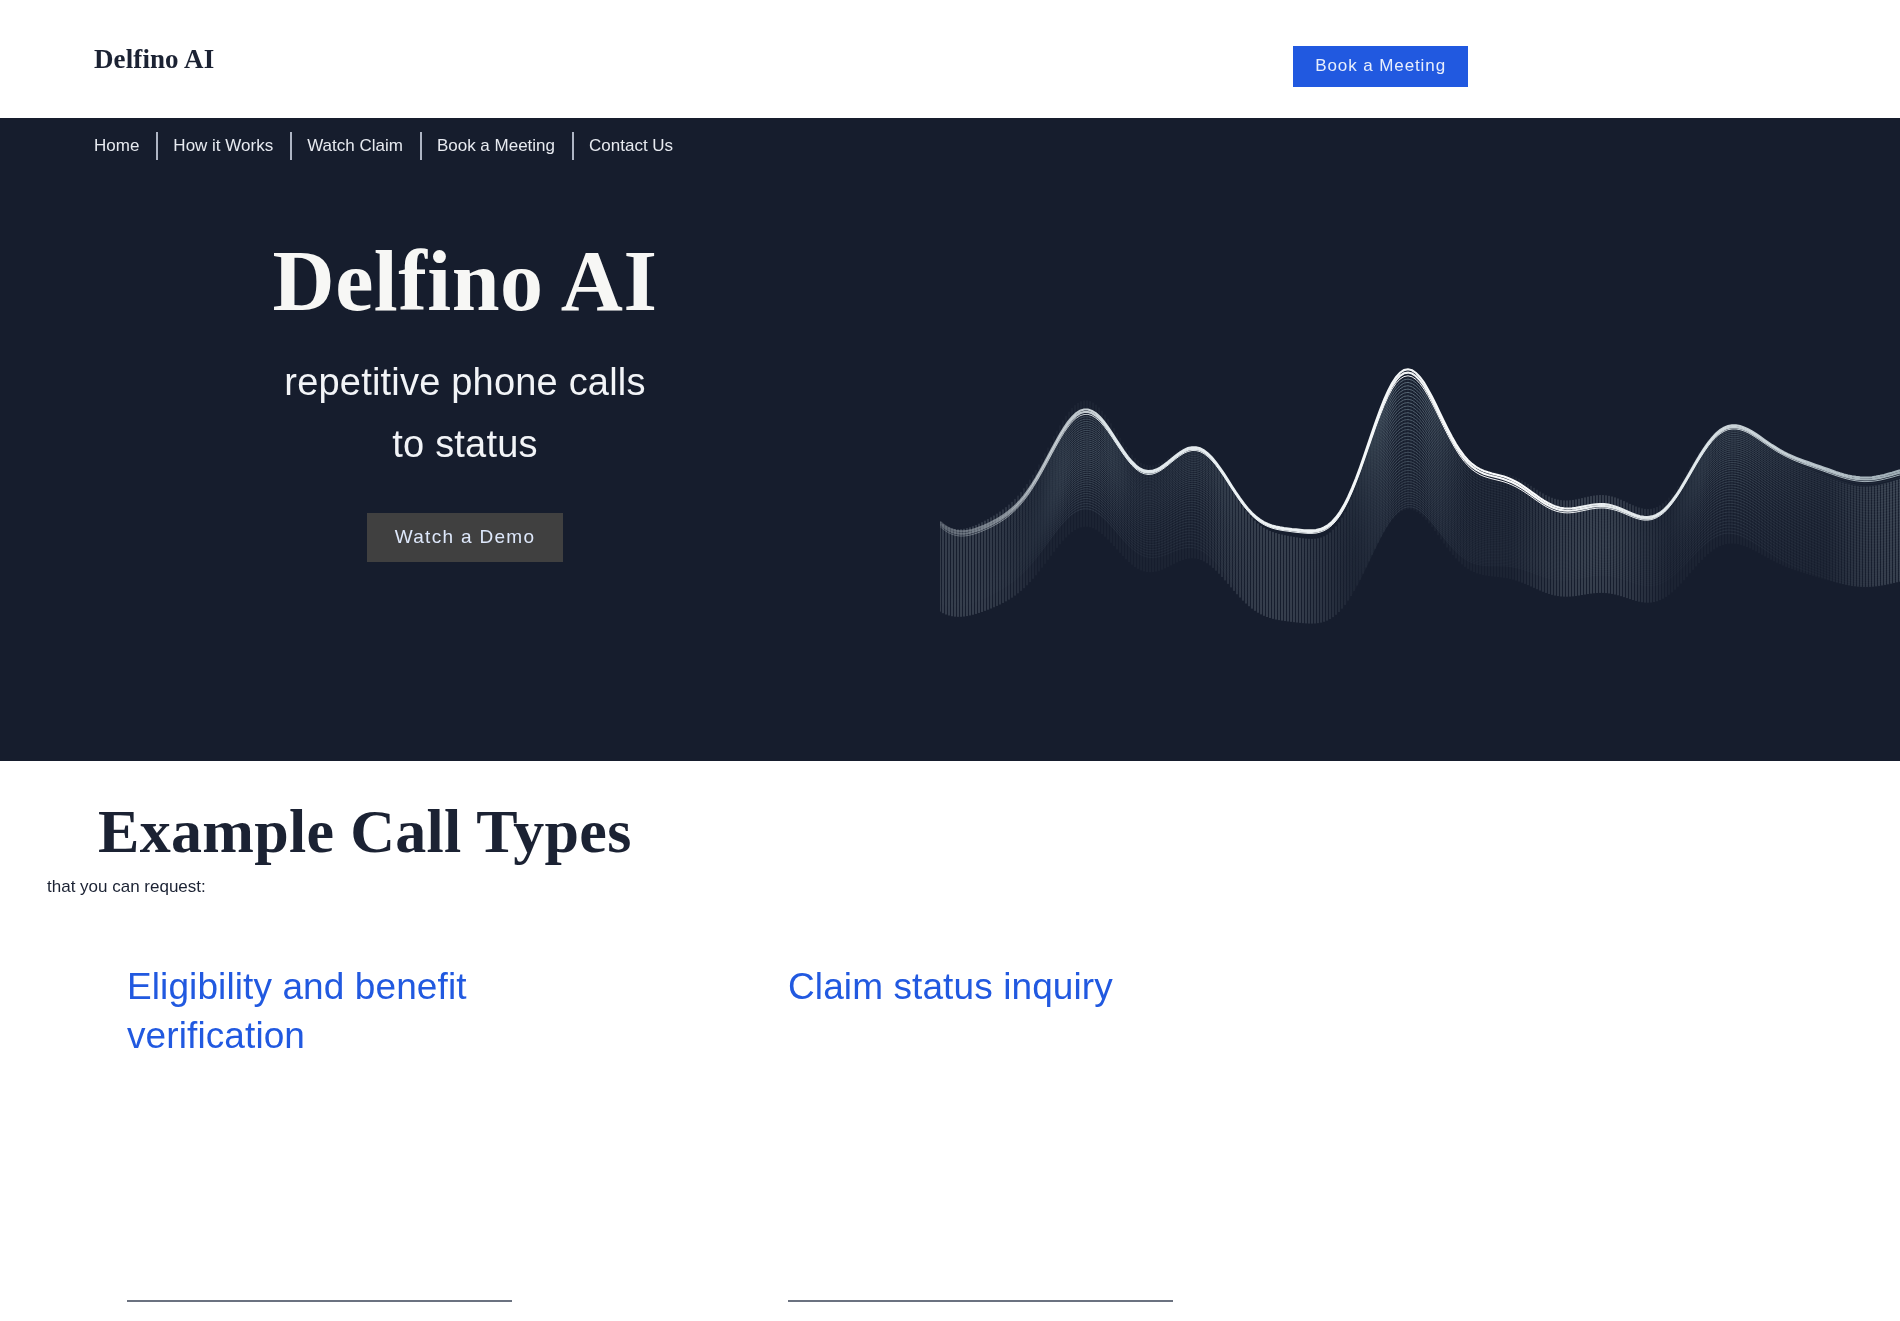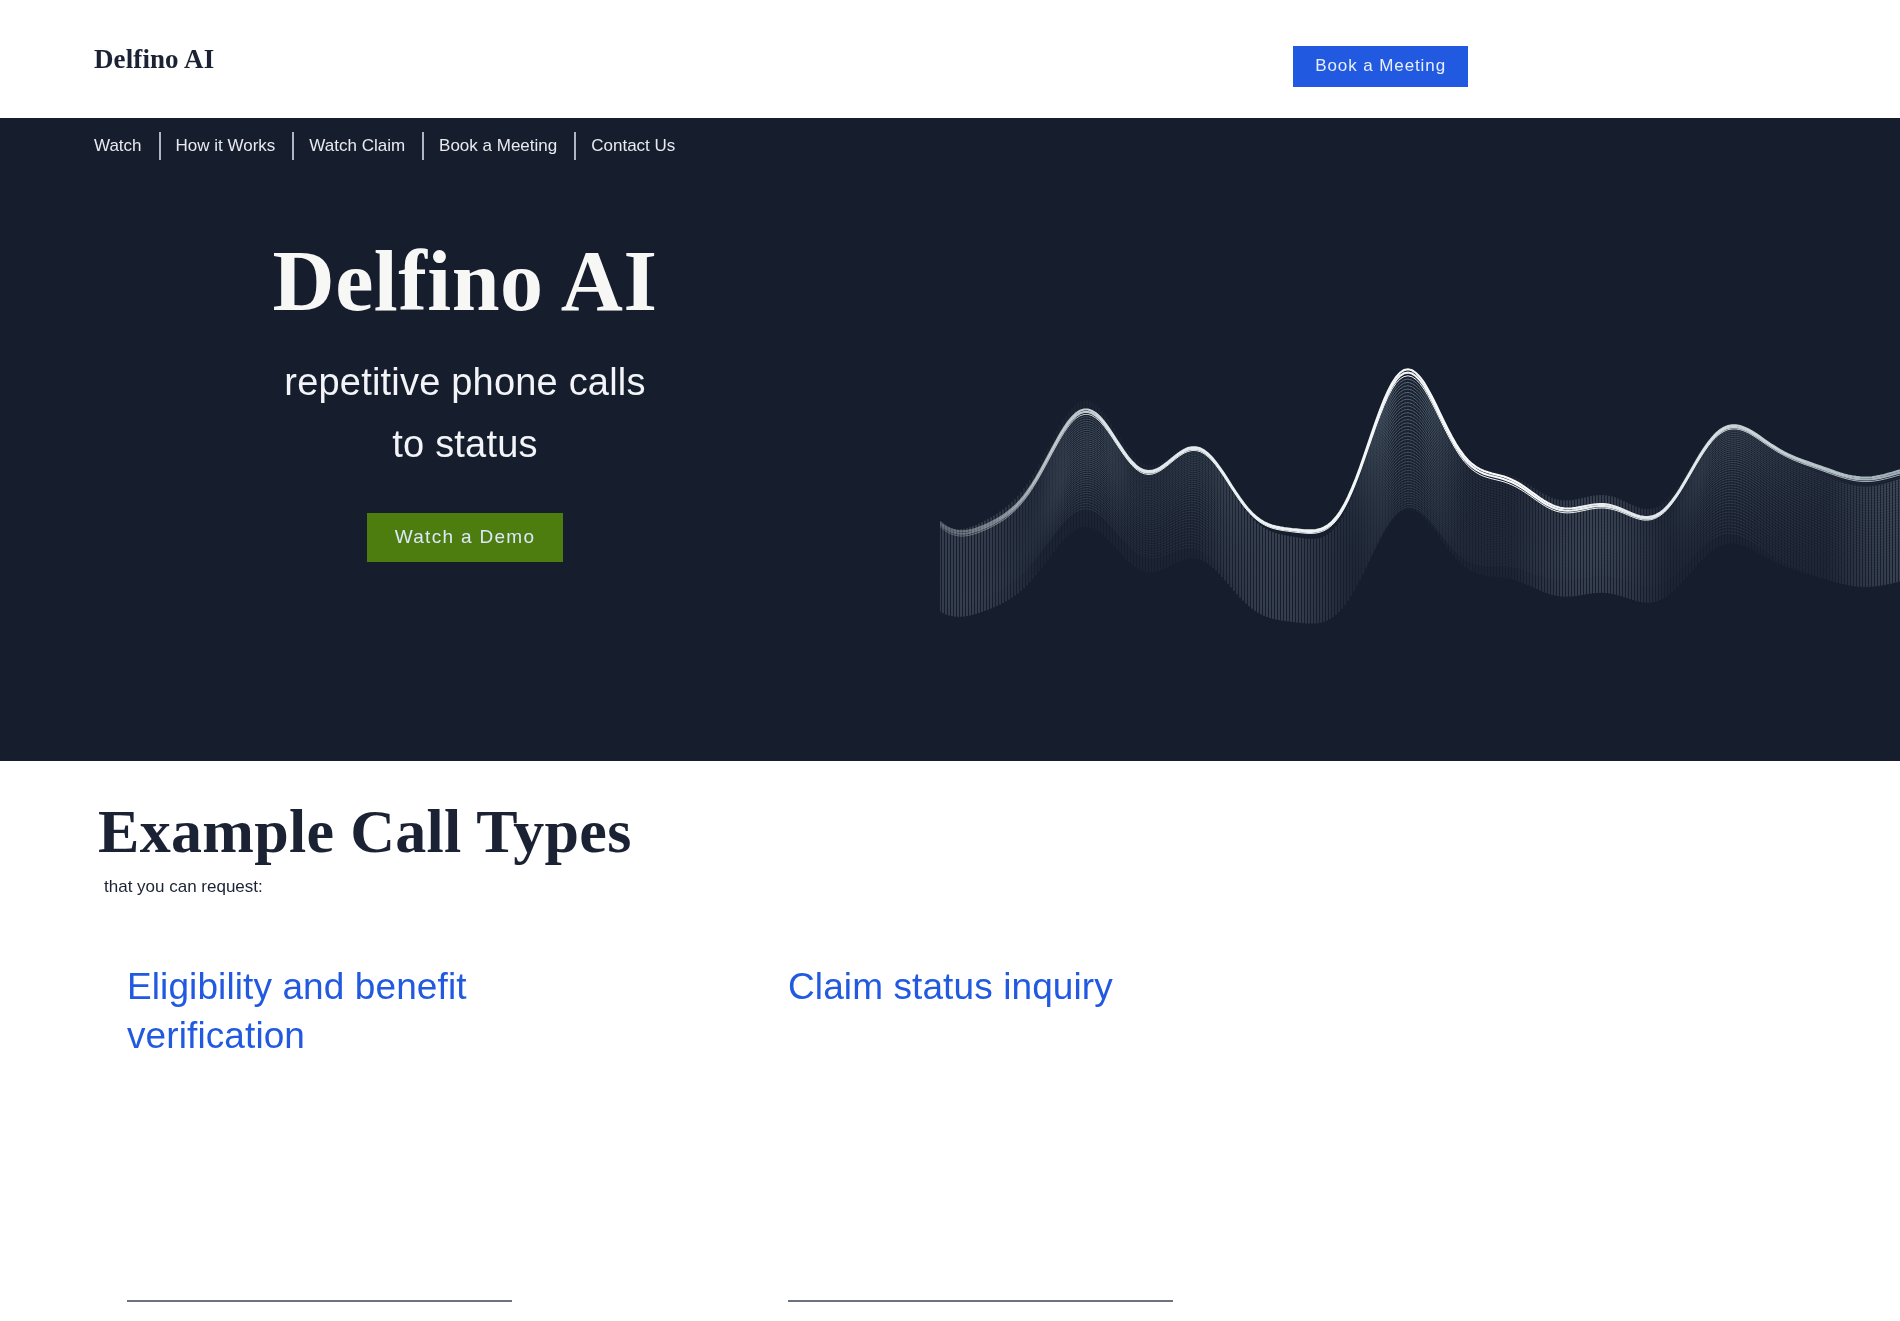--- a/index.html
+++ b/index.html
@@ -104,21 +104,21 @@
     margin-top: 26px;
     font-size: 38px;
     font-weight: 300;
     color: #f2f4f7;
     line-height: 1.62;
     letter-spacing: 0.2px;
   }
   .watch-btn {
     margin-top: 38px;
     display: inline-block;
-    background: #4d7c0f;
+    background: #404040;
     color: #dee8fb;
     border: none;
     font-family: "Liberation Sans", sans-serif;
     font-size: 19px;
     letter-spacing: 1.3px;
     padding: 14px 28px 16px 28px;
     cursor: pointer;
     line-height: 1;
   }
 
@@ -143,21 +143,21 @@
   .section-title {
     margin-left: 98px;
     font-family: "Liberation Serif", serif;
     font-weight: bold;
     font-size: 62px;
     color: #1b2233;
     letter-spacing: 0.3px;
     line-height: 1.1;
   }
   .section-sub {
-    margin-left: 104px;
+    margin-left: 47px;
     margin-top: 12px;
     font-size: 17px;
     color: #1b2233;
   }
   .cards {
     margin-top: 66px;
     display: flex;
     gap: 28px;
   }
   .card {
@@ -186,21 +186,21 @@
 <body>
 
 <div class="topbar">
   <div class="brand">Delfino AI</div>
   <button class="book-btn">Book a Meeting</button>
 </div>
 
 <div class="navstrip">
 
   <div class="nav">
-    <div class="nav-item">Watch</div>
+    <div class="nav-item">Home</div>
     <div class="nav-item">How it Works</div>
     <div class="nav-item">Watch Claim</div>
     <div class="nav-item">Book a Meeting</div>
     <div class="nav-item">Contact Us</div>
   </div>
 
   <div class="hero">
 
     <div class="hero-left">
       <div class="hero-title">Delfino AI</div>

